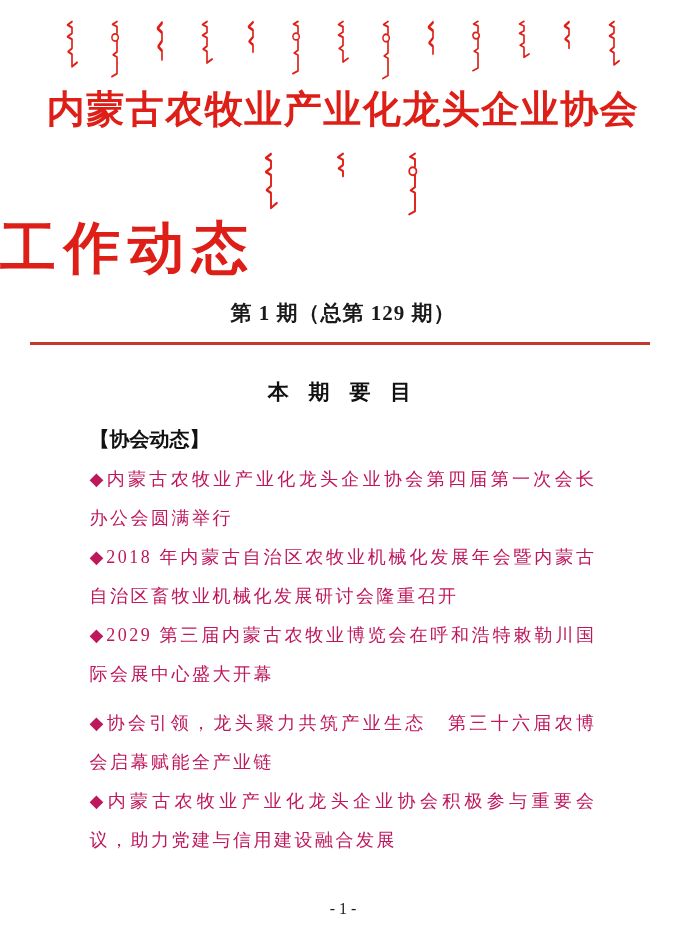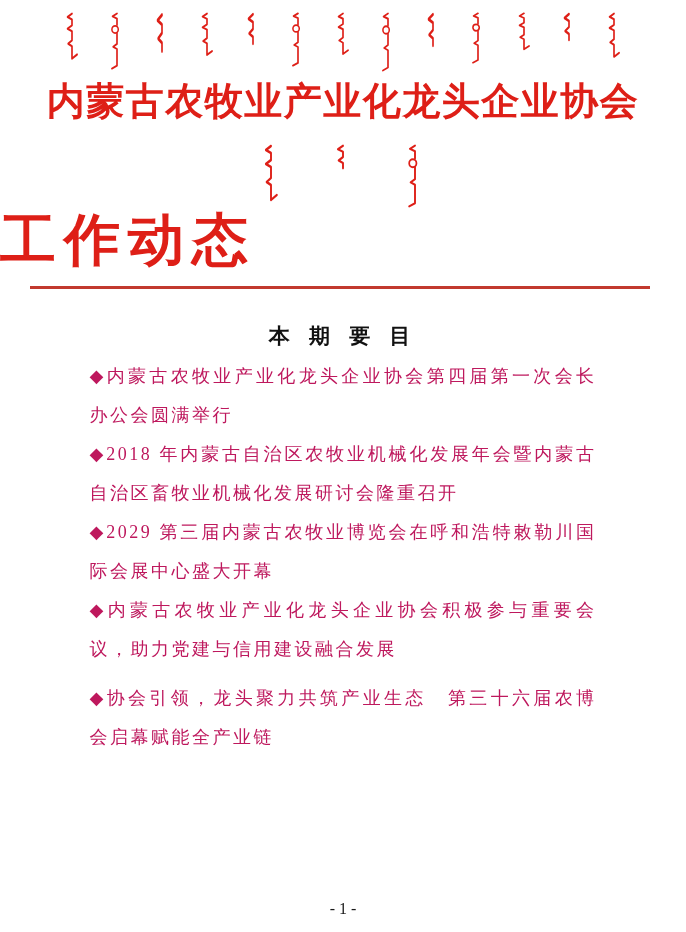--- a/index.html
+++ b/index.html
@@ -5,21 +5,21 @@
   html,body { margin:0; padding:0; background:#ffffff; }
   .page {
     position: relative;
     width: 686px; height: 932px;
     margin: 0 auto;
     background: #ffffff;
     overflow: hidden;
     font-family: "Liberation Serif", "DejaVu Serif", serif;
     color: #1a1a1a;
     box-sizing: border-box;
-    padding-top: 12px;
+    padding-top: 20px;
   }
   
   .mongol-row { color:#de1f17; }
   .mongol-row svg { display:block; }
   .mongol-row.top {
     width: 556px; margin: 0 auto;
     display: flex; justify-content: space-between; align-items: flex-start;
     height: 60px;
   }
   .mongol-row.mid {
@@ -58,21 +58,21 @@
   }
   .red-rule {
     margin-top: 15px; margin-left: 30px;
     width: 620px; height: 3px;
     background: #c2392e;
   }
   
   .toc-heading {
     margin-top: 33px;
     text-align: center;
-    font-family: Liberation Serif, serif;
+    font-family: Liberation Sans, sans-serif;
     font-weight: 600;
     font-size: 21px;
     letter-spacing: 7px;
     color: #111;
   }
   .section-label {
     width: 507px; margin: 20px auto 0;
     font-family: "Liberation Sans", "DejaVu Sans", sans-serif;
     font-weight: bold;
     font-size: 20px;
@@ -169,30 +169,32 @@
     <svg width="16" height="26">
         <use href="#mw2"></use>
       </svg>
     <svg width="16" height="64">
         <use href="#mw3"></use>
       </svg>
   </div>
 
   <h2 class="bulletin-title">工作动态</h2>
 
+  <div class="issue-line">第 1 期（总第 129 期）</div>
 
 
   <div class="red-rule"></div>
 
   <div class="toc-heading">本 期 要 目</div>
 
+  <div class="section-label">【协会动态】</div>
 
   <div class="toc-list">
     <p class="toc-item">◆内蒙古农牧业产业化龙头企业协会第四届第一次会长办公会圆满举行</p>
     <p class="toc-item">◆2018 年内蒙古自治区农牧业机械化发展年会暨内蒙古自治区畜牧业机械化发展研讨会隆重召开</p>
     <p class="toc-item">◆2029 第三届内蒙古农牧业博览会在呼和浩特敕勒川国际会展中心盛大开幕</p>
+    <p class="toc-item gap-before">◆协会引领，龙头聚力共筑产业生态　第三十六届农博会启幕赋能全产业链</p>
     <p class="toc-item">◆内蒙古农牧业产业化龙头企业协会积极参与重要会议，助力党建与信用建设融合发展</p>
-    <p class="toc-item gap-before">◆协会引领，龙头聚力共筑产业生态　第三十六届农博会启幕赋能全产业链</p>
   </div>
 
   <div class="page-number">- 1 -</div>
 
 </div>
 
 </body></html>

